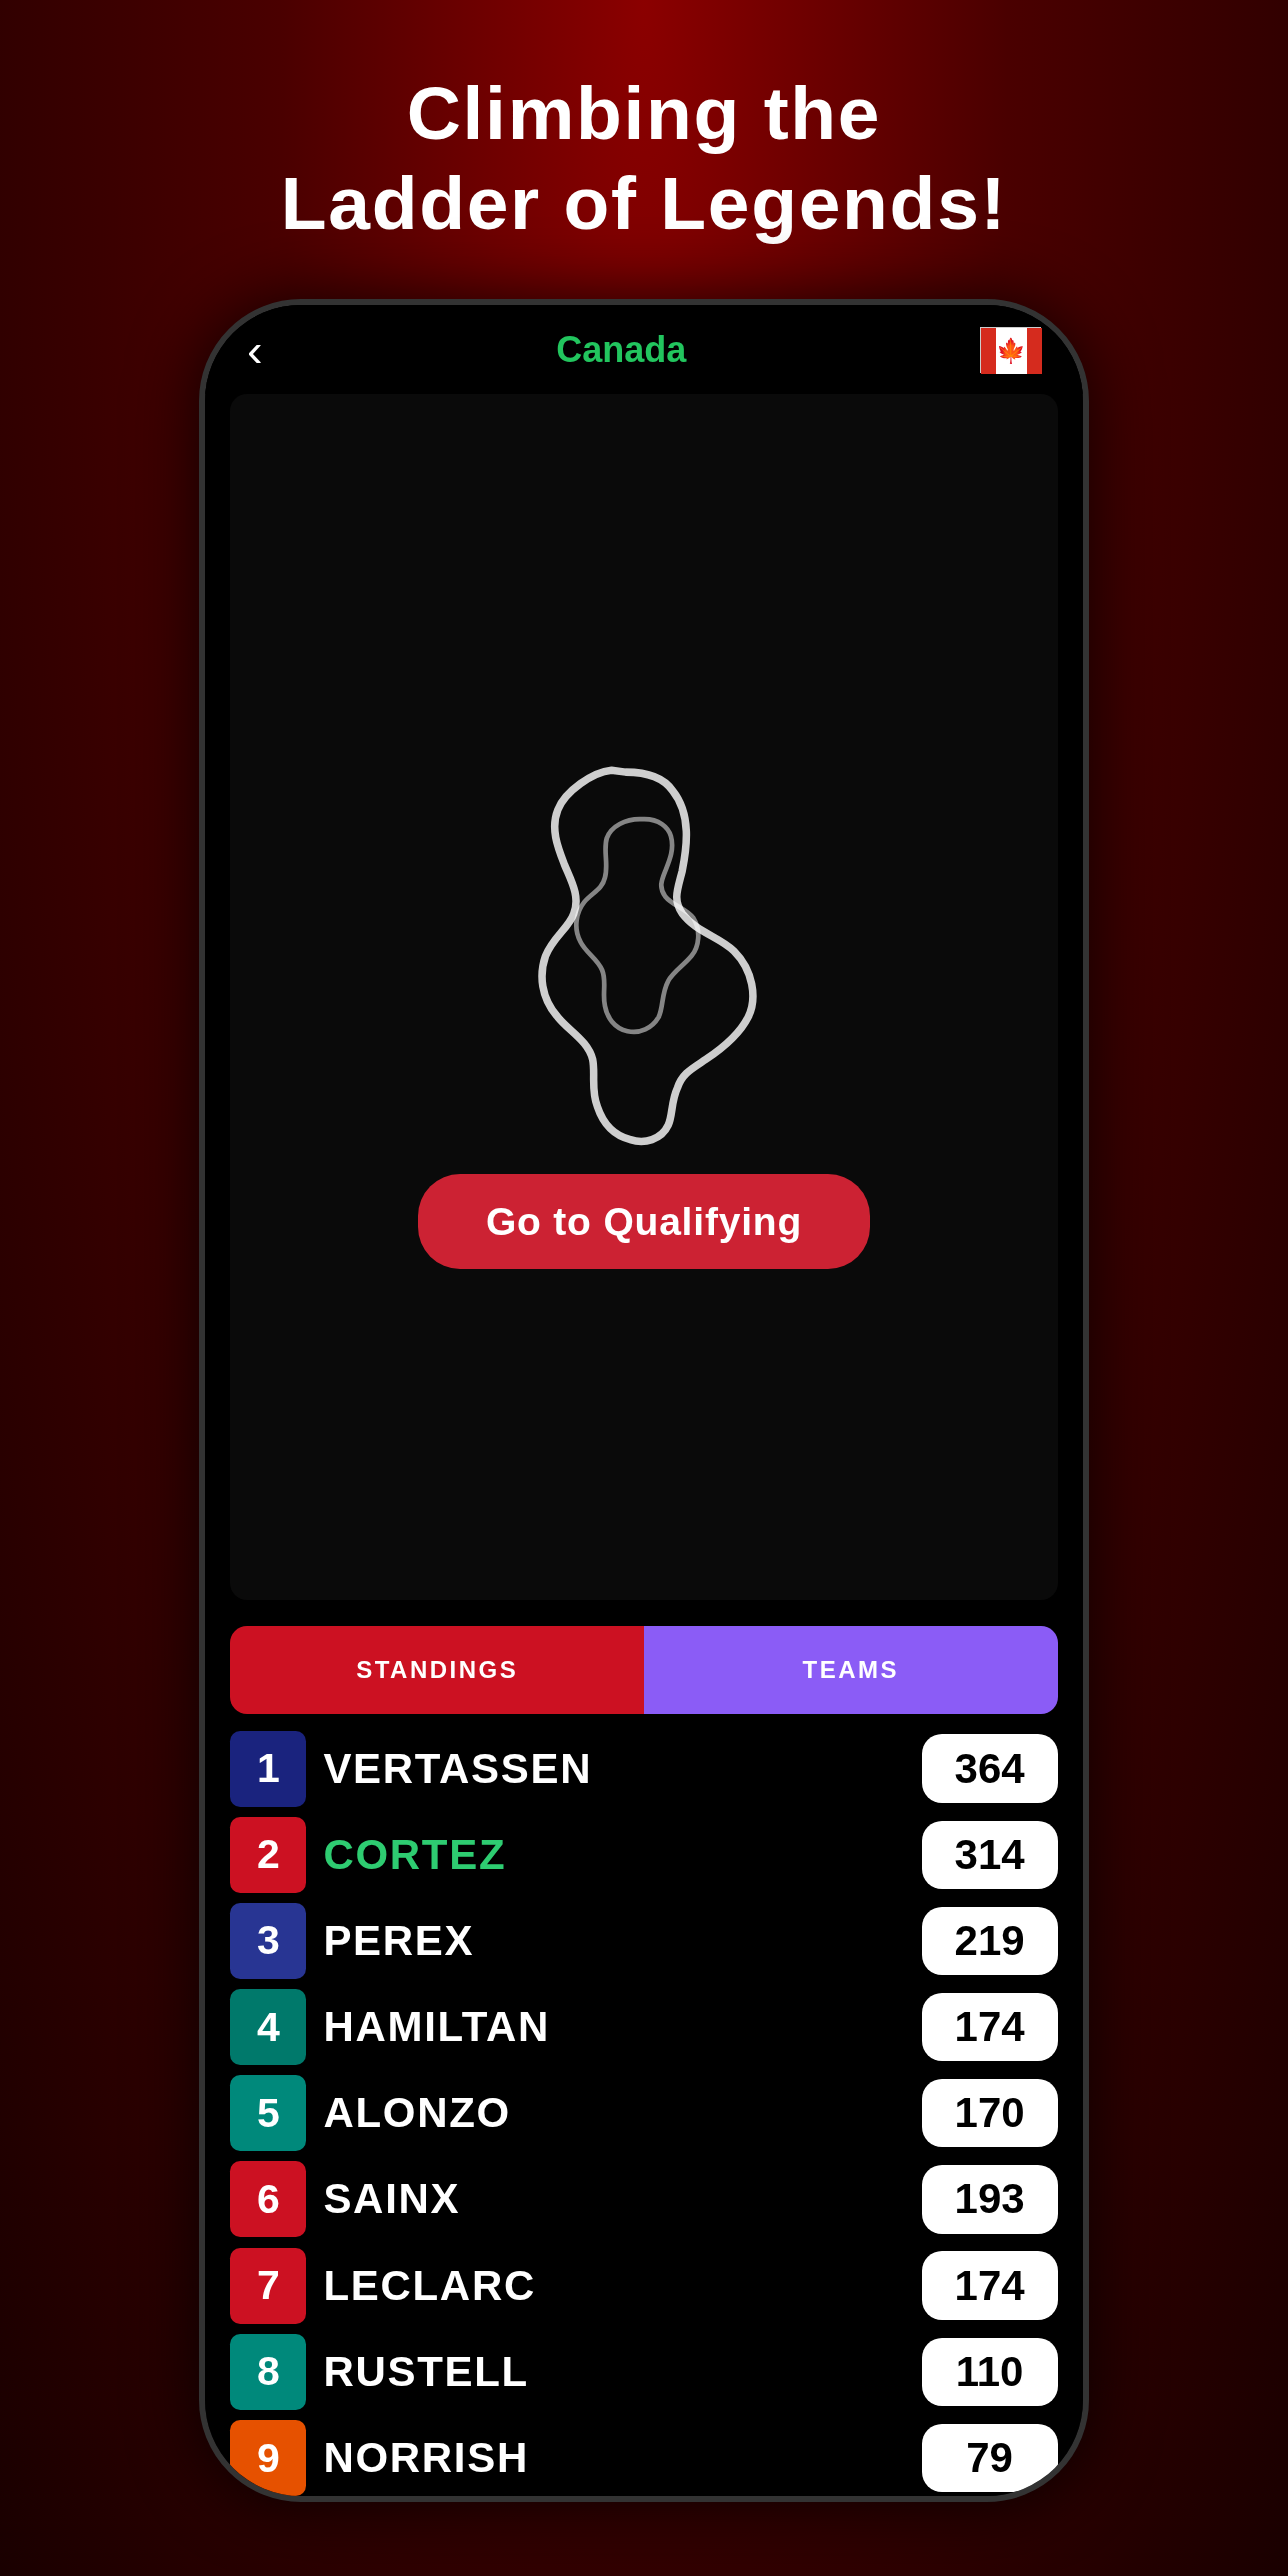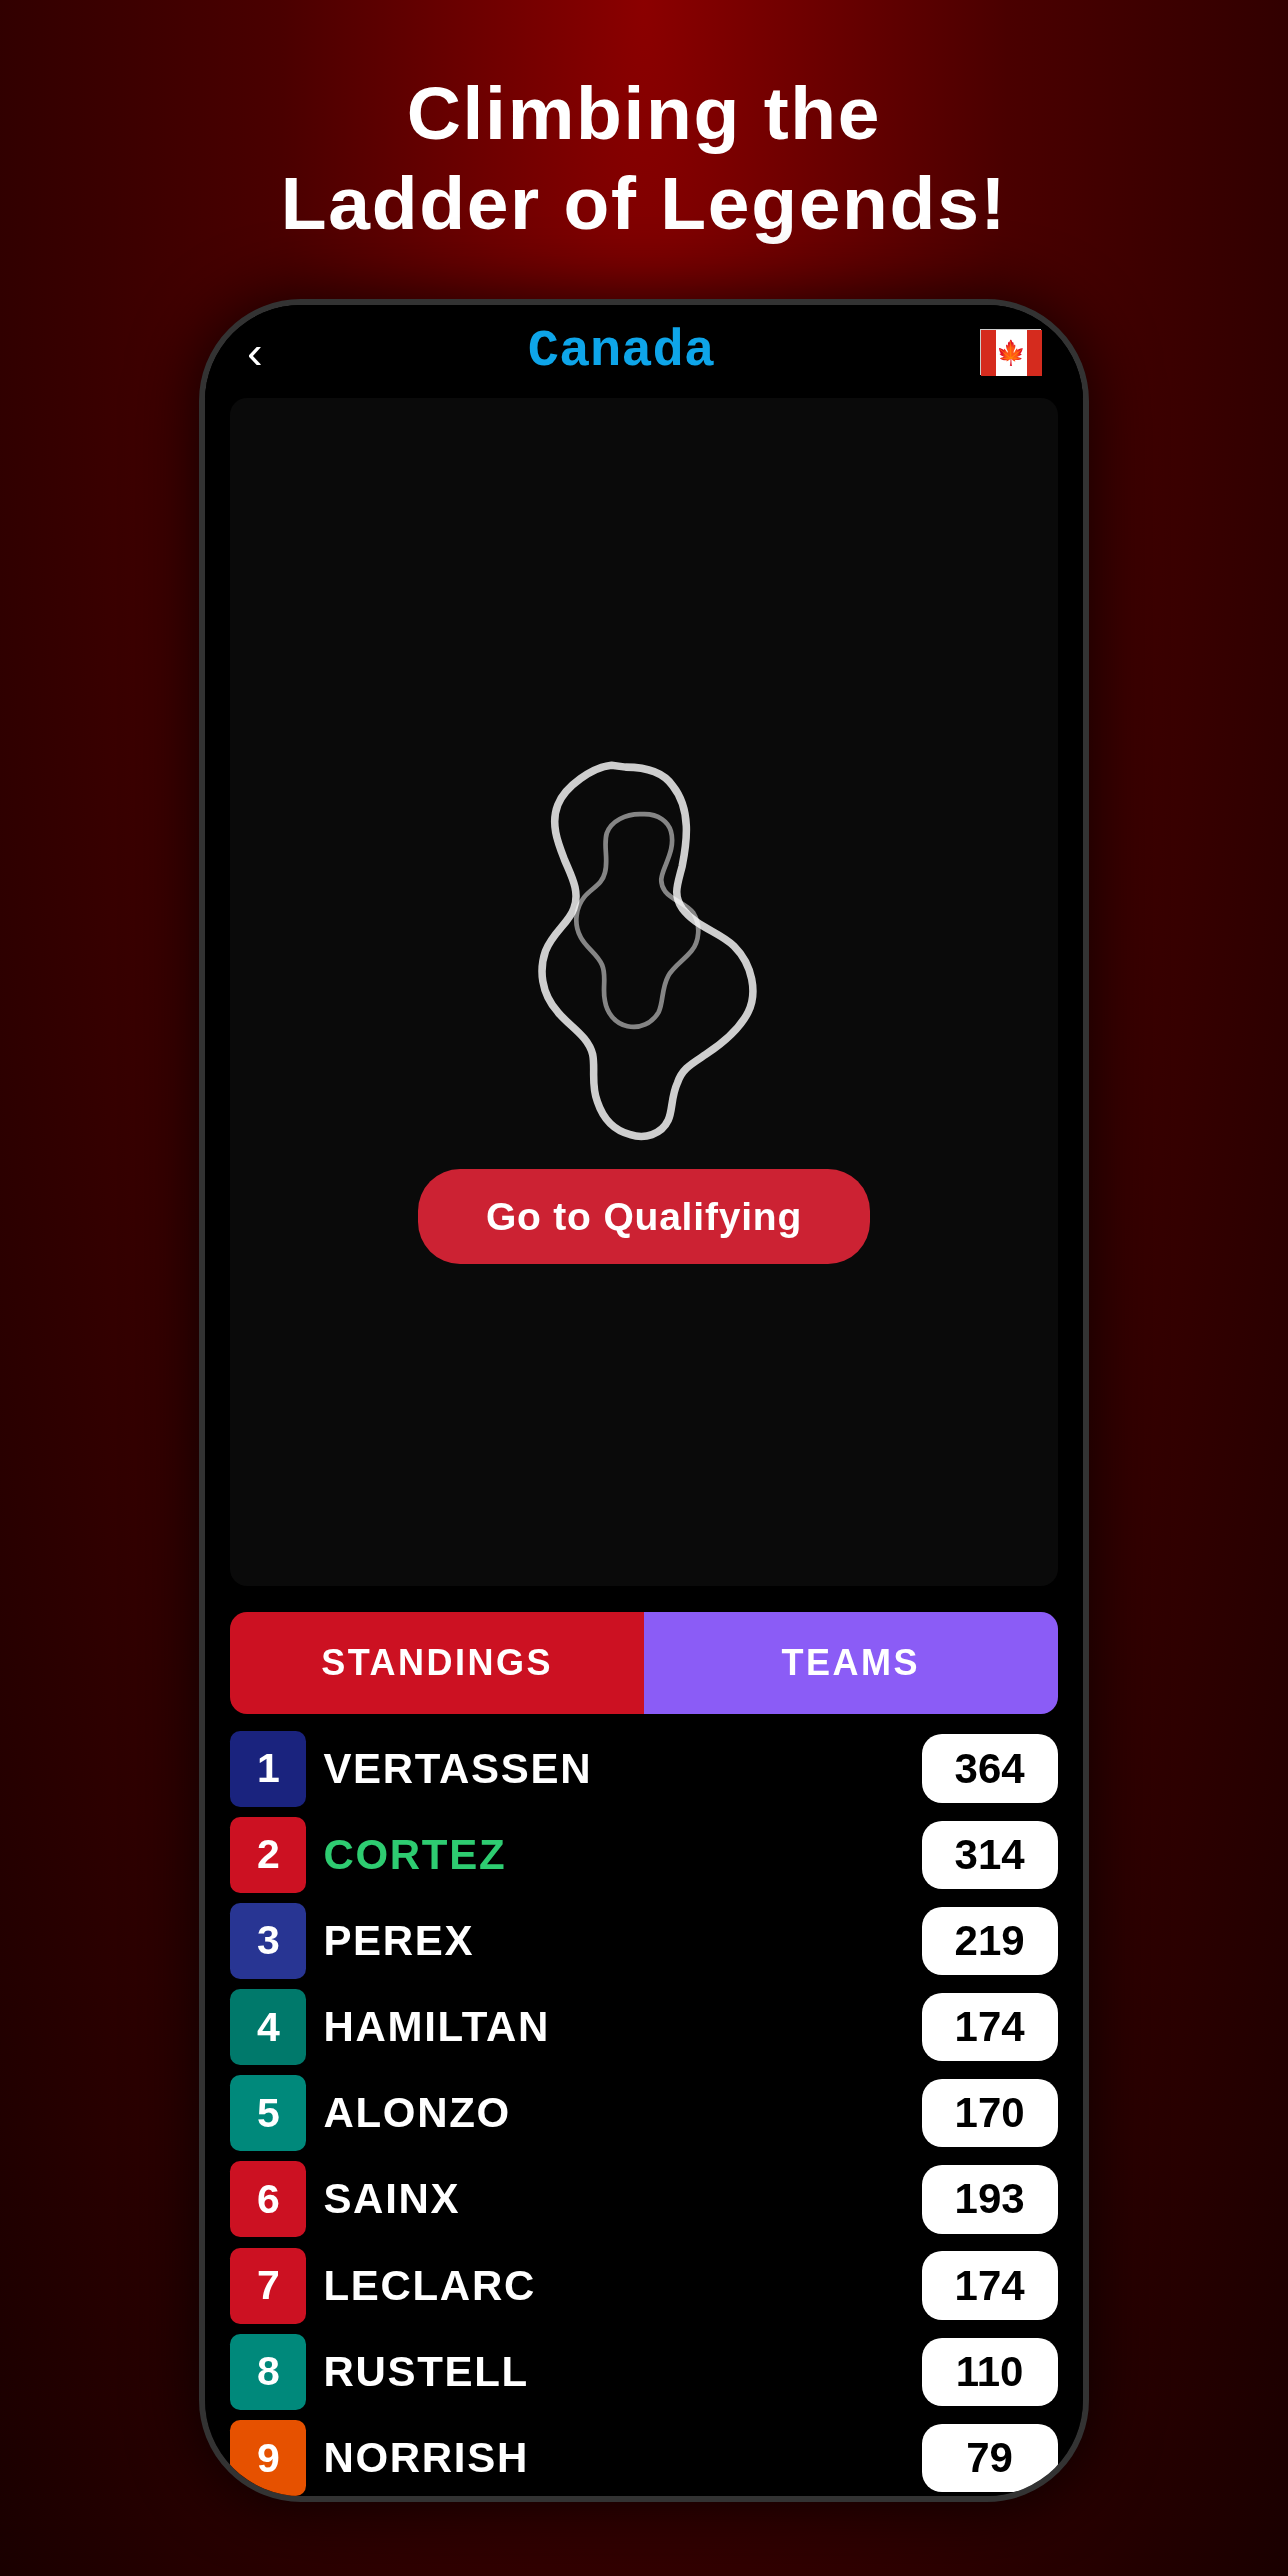--- a/index.html
+++ b/index.html
@@ -124,24 +124,23 @@
     }
 
     .nav-back {
       color: white;
       font-size: 47px;
       font-weight: 300;
       cursor: pointer;
     }
 
     .nav-title {
-      color: #0ea5e9;
-      font-size: 52px;
-      font-weight: bold;
-      font-family: Liberation Mono, monospace;
+      color: #22c55e;
+      font-size: 36px;
+      font-weight: bold;
     }
 
     .nav-flag {
       width: 61px;
       height: 46px;
       position: relative;
       border: 1.7px solid #ccc;
     }
 
     
@@ -205,21 +204,21 @@
     
     .tabs-row {
       display: flex;
       margin: 25.4px 25.4px 0;
       gap: 0;
     }
 
     .tab-btn {
       flex: 1;
       padding: 30px 0;
-      font-size: 36px;
+      font-size: 24px;
       font-weight: bold;
       letter-spacing: 2.5px;
       border: none;
       cursor: pointer;
       color: white;
     }
 
     .tab-standings {
       background: #cc1122;
       border-radius: 17px 0 0 17px;

